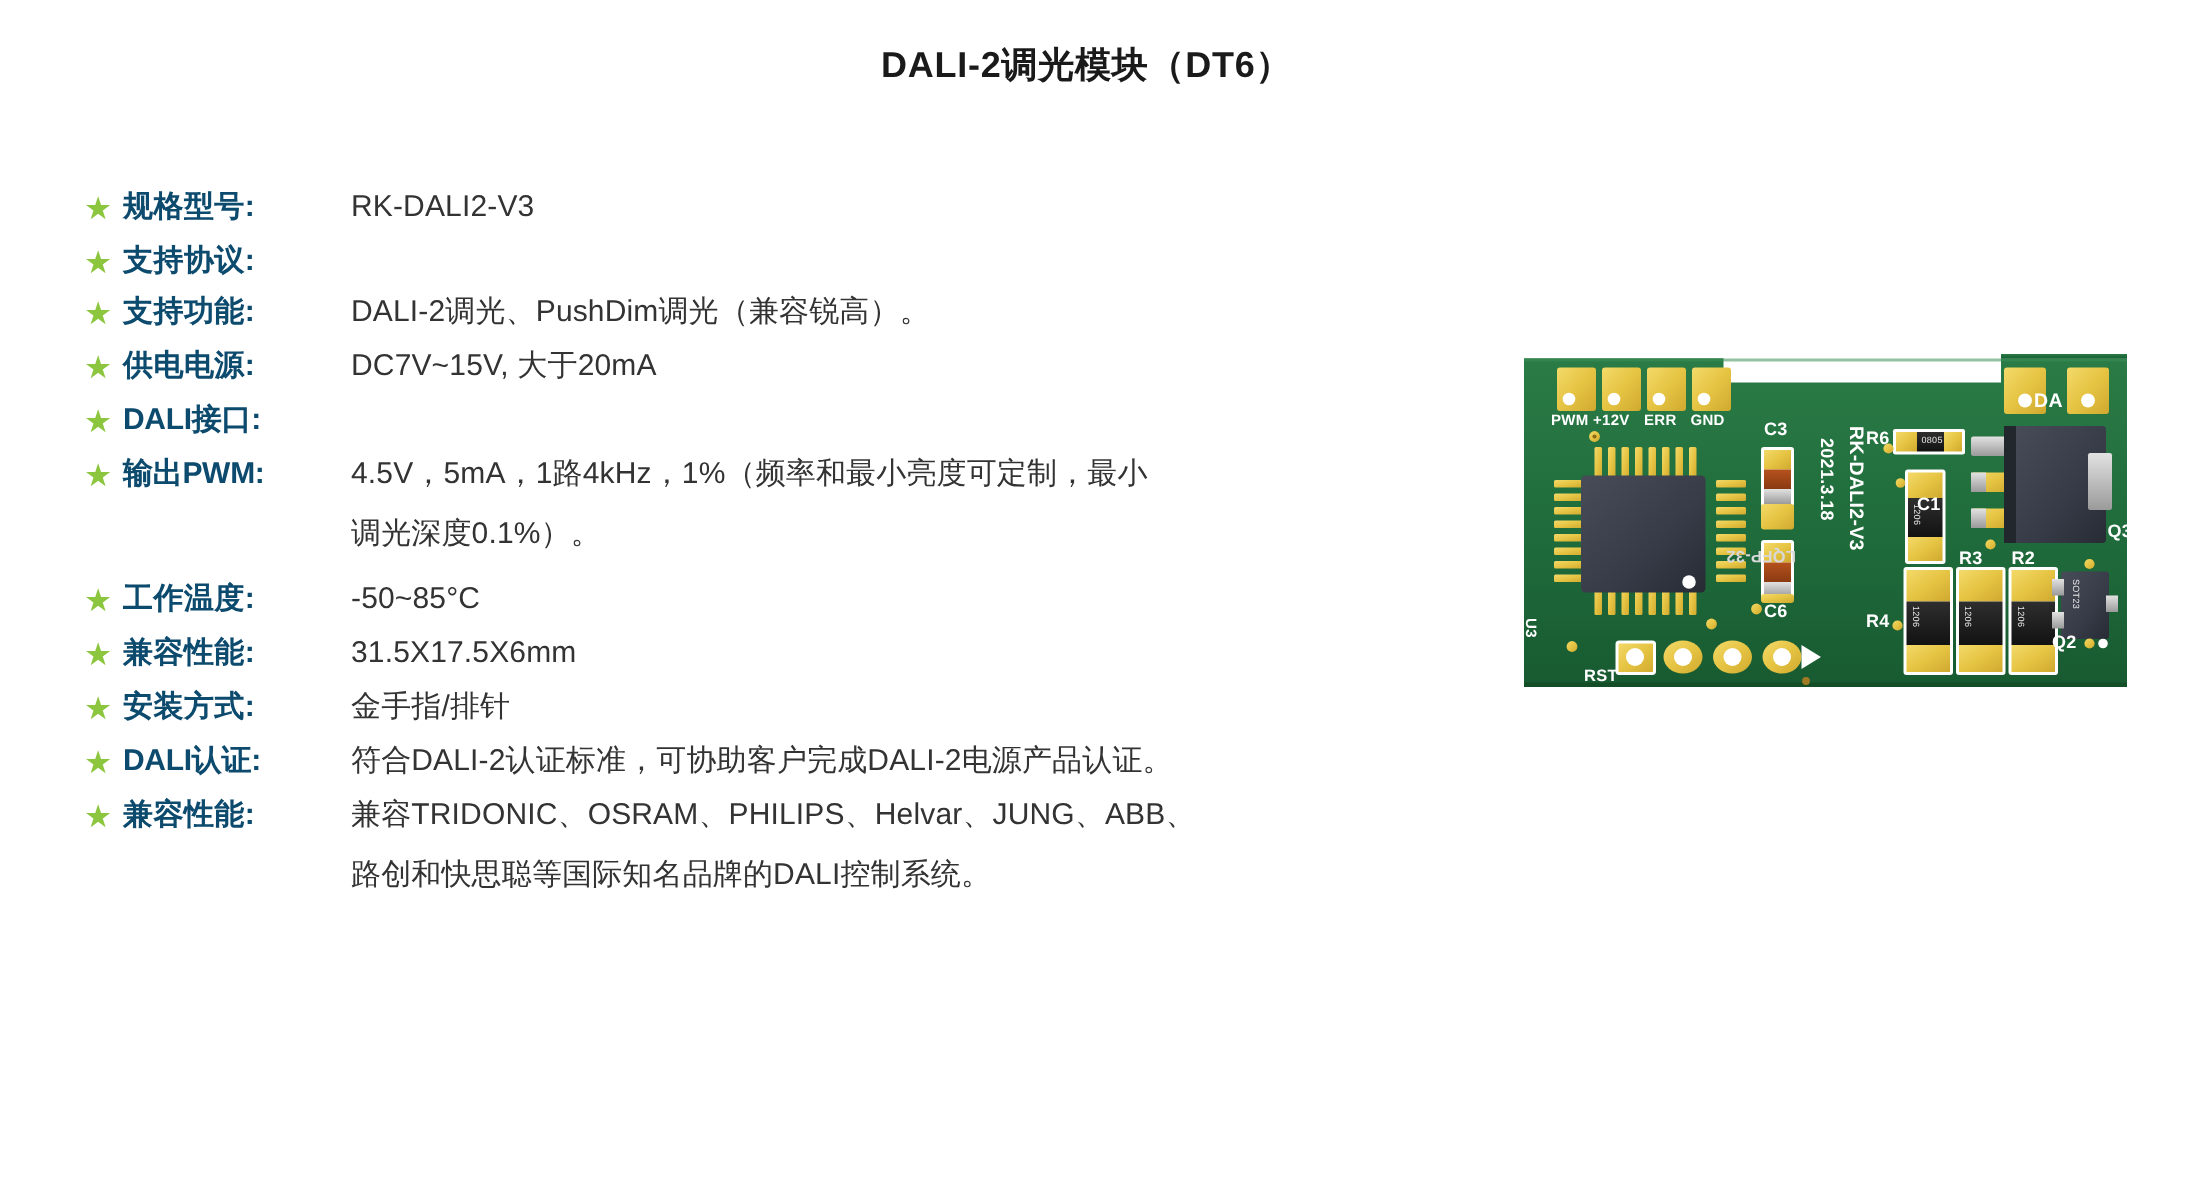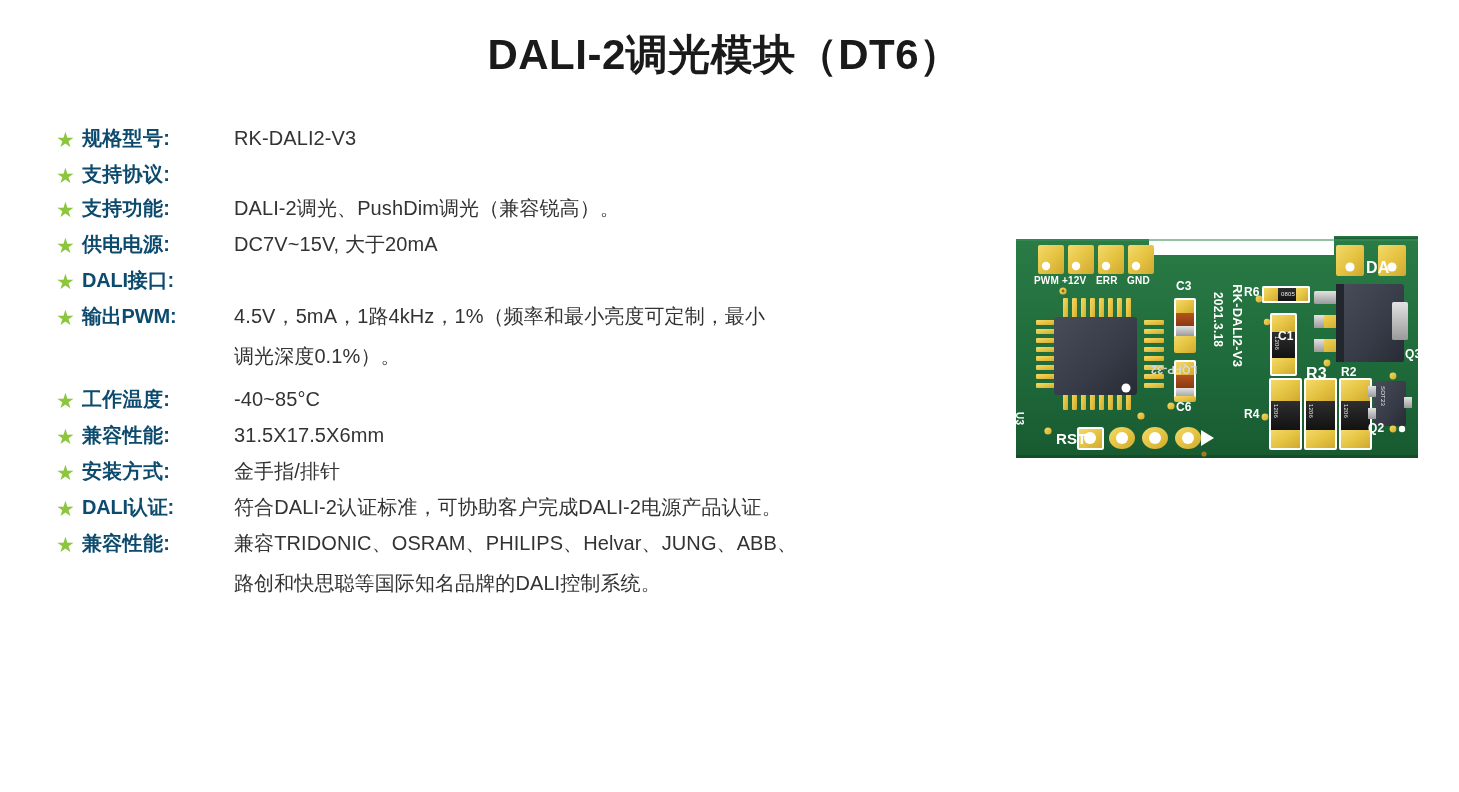--- a/index.html
+++ b/index.html
@@ -18,21 +18,21 @@
     -webkit-font-smoothing: antialiased;
   }
 
   
   .page-title {
     position: absolute;
     top: 27px;
     left: 0;
     width: 1449px;
     text-align: center;
-    font-size: 42px;
+    font-size: 24px;
     font-weight: bold;
     letter-spacing: 0.5px;
     color: #1a1a1a;
     white-space: nowrap;
   }
 
   
   .spec-list {
     position: absolute;
     top: 124px;
@@ -151,21 +151,21 @@
     <span class="spec-label wide">输出PWM:</span>
     <span class="spec-value">
       <span>4.5V，5mA，1路4kHz，1%（频率和最小亮度可定制，最小</span>
       <span class="cont">调光深度0.1%）。</span>
     </span>
   </div>
 
   <div class="spec-row">
     <span class="star-icon">★</span>
     <span class="spec-label">工作温度:</span>
-    <span class="spec-value">-40~85°C</span>
+    <span class="spec-value">-50~85°C</span>
   </div>
 
   <div class="spec-row">
     <span class="star-icon">★</span>
     <span class="spec-label">兼容性能:</span>
     <span class="spec-value">31.5X17.5X6mm</span>
   </div>
 
   <div class="spec-row">
     <span class="star-icon">★</span>
@@ -397,39 +397,39 @@
     <circle cx="32" cy="195" r="3.6" fill="url(#gGold)"></circle>
     <circle cx="125" cy="180" r="3.6" fill="url(#gGold)"></circle>
     <circle cx="188" cy="218" r="2.6" fill="#a07a22"></circle>
   </svg>
 
   <div class="silk" style="left:18px; top:40px;">PWM</div>
   <div class="silk" style="left:46px; top:40px;">+12V</div>
   <div class="silk" style="left:80px; top:40px;">ERR</div>
   <div class="silk" style="left:111px; top:40px;">GND</div>
 
-  <div class="silk" style="left:350px; top:24px; font-size:16px;">DA</div>
+  <div class="silk" style="left:340px; top:24px; font-size:13px;">DA</div>
 
   <div class="silk chip" style="left:118px; top:128px; width:80px; text-align:center;">LQFP-32</div>
 
   <div class="silk rot" style="left:228px; top:48px; font-size:13px;">RK-DALI2-V3</div>
   <div class="silk rot" style="left:208px; top:56px; font-size:12px;">2021.3.18</div>
 
   <div class="silk" style="left:8px; top:176px; transform:rotate(90deg); transform-origin:left top;">U3</div>
   <div class="silk" style="left:160px; top:44px; font-size:12px;">C3</div>
   <div class="silk" style="left:160px; top:165px; font-size:12px;">C6</div>
   <div class="silk" style="left:232px; top:94px; font-size:12px;padding-left:30px;">C1</div>
   <div class="silk" style="left:228px; top:50px; font-size:12px;">R6</div>
   <div class="silk" style="left:228px; top:172px; font-size:12px;">R4</div>
-  <div class="silk" style="left:290px; top:130px; font-size:16px;">R3</div>
+  <div class="silk" style="left:290px; top:130px; font-size:12px;">R3</div>
   <div class="silk" style="left:325px; top:130px; font-size:12px;">R2</div>
   <div class="silk" style="left:389px; top:112px; font-size:12px;">Q3</div>
   <div class="silk" style="left:352px; top:186px; font-size:12px;">Q2</div>
 
-  <div class="silk" style="left:40px; top:195px; font-size:15px;">RST</div>
+  <div class="silk" style="left:40px; top:210px; font-size:11px;">RST</div>
 
   <div class="silk comp" style="left:265px; top:55px;">0805</div>
   <div class="silk comp" style="left:264px; top:100px; transform:rotate(90deg); transform-origin:left top;">1206</div>
   <div class="silk comp" style="left:263px; top:168px; transform:rotate(90deg); transform-origin:left top;">1206</div>
   <div class="silk comp" style="left:298px; top:168px; transform:rotate(90deg); transform-origin:left top;">1206</div>
   <div class="silk comp" style="left:333px; top:168px; transform:rotate(90deg); transform-origin:left top;">1206</div>
   <div class="silk comp" style="left:370px; top:150px; transform:rotate(90deg); transform-origin:left top;">SOT23</div>
 </div>
 
 </body></html>

